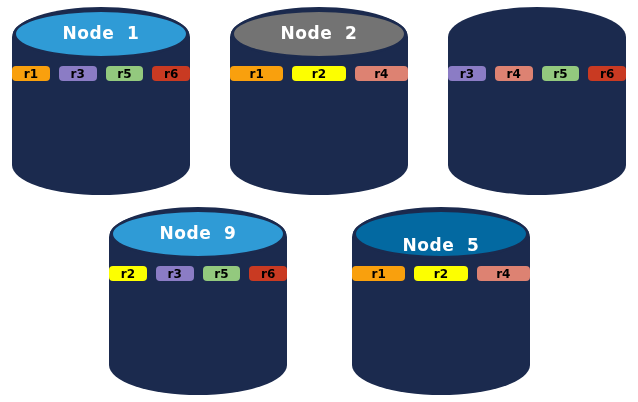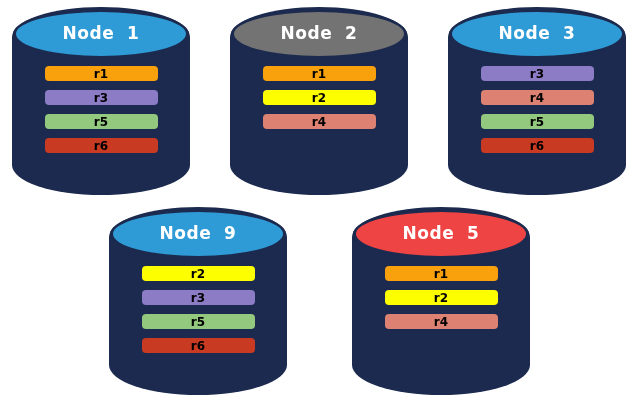--- a/index.html
+++ b/index.html
@@ -46,21 +46,21 @@
     font-size: 17px;
     letter-spacing: 0.5px;
     white-space: pre;
     text-align: center;
     transform: translateY(-1px);
   }
   .bars {
     position: absolute;
     top: 61px; left: 0; right: 0;
     display: flex;
-    flex-direction: column;
+    flex-direction: row;
     align-items: center;
     gap: 9px;
     z-index: 3;
   }
   .bar {
     width: 113px;
     height: 15px;
     border-radius: 4px;
     display: flex;
     align-items: center;
@@ -98,23 +98,20 @@
         <div class="node-title" style="color: rgb(255, 255, 255);">Node  2</div>
       </div>
       <div class="bars">
         <div class="bar" style="background: rgb(249, 160, 13); color: rgb(0, 0, 0);">r1</div>
         <div class="bar" style="background: rgb(253, 255, 0); color: rgb(0, 0, 0);">r2</div>
         <div class="bar" style="background: rgb(221, 130, 114); color: rgb(0, 0, 0);">r4</div>
       </div>
     </div>
     <div class="node pos-2">
       <div class="cyl-body" style="background: rgb(27, 42, 78);"></div>
-      <div class="cyl-top" style="background: rgb(47, 155, 214); border-color: rgb(27, 42, 78);">
-        <div class="node-title" style="color: rgb(255, 255, 255);">Node  3</div>
-      </div>
       <div class="bars">
         <div class="bar" style="background: rgb(139, 124, 197); color: rgb(0, 0, 0);">r3</div>
         <div class="bar" style="background: rgb(221, 130, 114); color: rgb(0, 0, 0);">r4</div>
         <div class="bar" style="background: rgb(147, 201, 126); color: rgb(0, 0, 0);">r5</div>
         <div class="bar" style="background: rgb(201, 58, 34); color: rgb(0, 0, 0);">r6</div>
       </div>
     </div>
     <div class="node pos-3">
       <div class="cyl-body" style="background: rgb(27, 42, 78);"></div>
       <div class="cyl-top" style="background: rgb(47, 155, 214); border-color: rgb(27, 42, 78);">
@@ -122,21 +119,21 @@
       </div>
       <div class="bars">
         <div class="bar" style="background: rgb(253, 255, 0); color: rgb(0, 0, 0);">r2</div>
         <div class="bar" style="background: rgb(139, 124, 197); color: rgb(0, 0, 0);">r3</div>
         <div class="bar" style="background: rgb(147, 201, 126); color: rgb(0, 0, 0);">r5</div>
         <div class="bar" style="background: rgb(201, 58, 34); color: rgb(0, 0, 0);">r6</div>
       </div>
     </div>
     <div class="node pos-4">
       <div class="cyl-body" style="background: rgb(27, 42, 78);"></div>
-      <div class="cyl-top" style="background: #ef4444; border-color: rgb(27, 42, 78);">
+      <div class="cyl-top" style="background: #0369a1; border-color: rgb(27, 42, 78); align-items: flex-end;">
         <div class="node-title" style="color: rgb(255, 255, 255);">Node  5</div>
       </div>
       <div class="bars">
         <div class="bar" style="background: rgb(249, 160, 13); color: rgb(0, 0, 0);">r1</div>
         <div class="bar" style="background: rgb(253, 255, 0); color: rgb(0, 0, 0);">r2</div>
         <div class="bar" style="background: rgb(221, 130, 114); color: rgb(0, 0, 0);">r4</div>
       </div>
     </div>
   </div>
 

